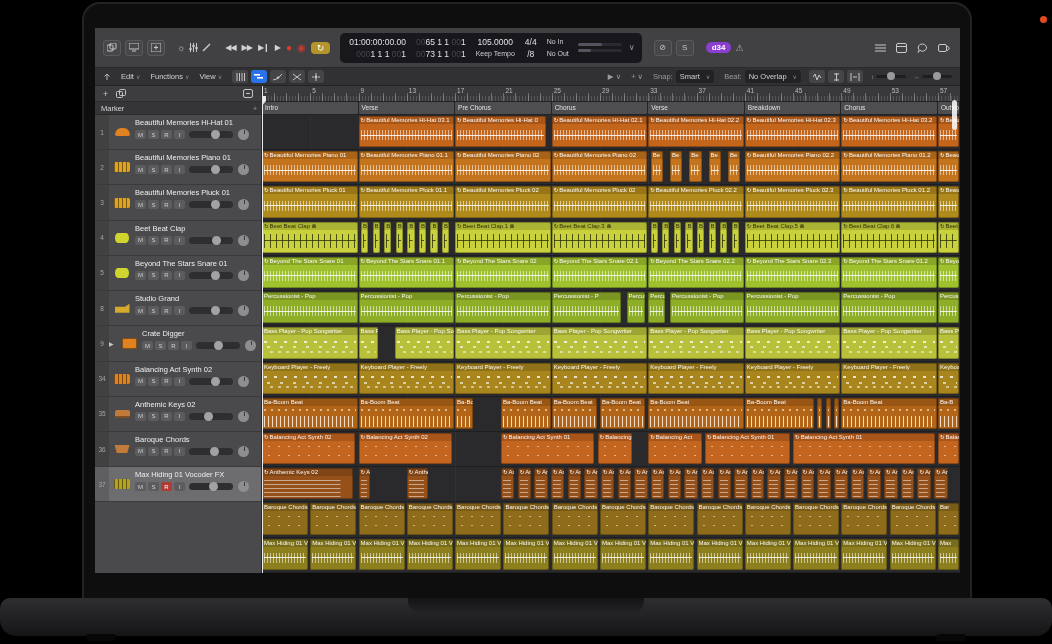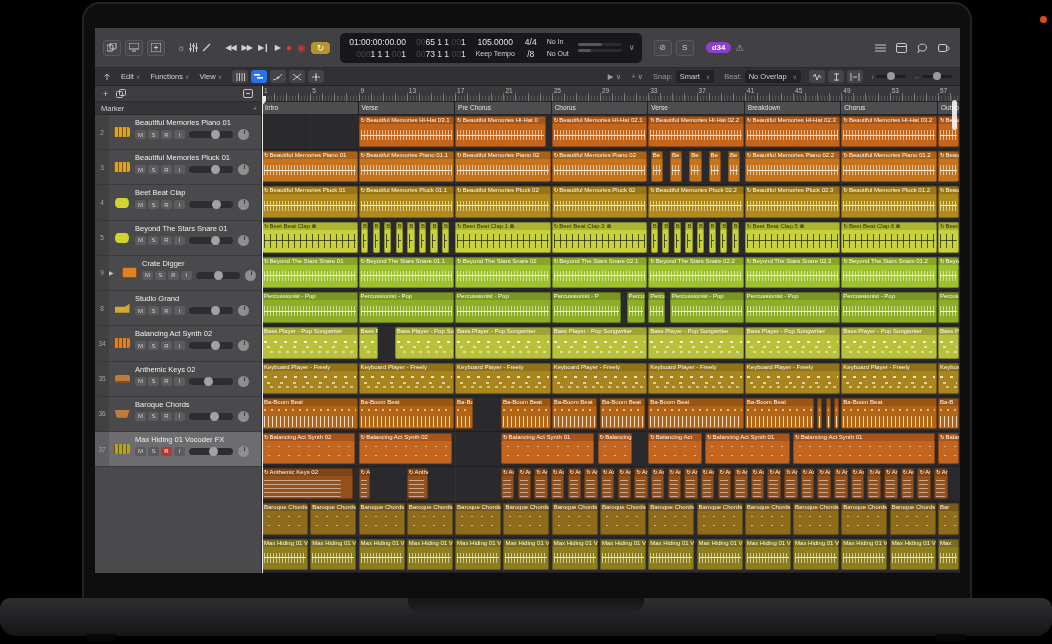--- a/index.html
+++ b/index.html
@@ -388,20 +388,39 @@
                 <line x1="3" y1="4.5" x2="7" y2="4.5" stroke="#c5c5c7"></line>
               </svg>
           </span>
         </div>
         <div class="marker-row">
           <span>Marker</span>
           <span class="plus">+</span>
         </div>
         <div id="track-list">
             <div class="trk">
+              <div class="tnum">1</div>
+              <div class="ticon">
+                <span class="shape sh-hihat" style="background: rgb(224, 130, 31);"></span>
+              </div>
+              <div class="tmain">
+                <div class="tname">Beautiful Memories Hi-Hat 01</div>
+                <div class="tctl">
+                  <span class="msri">M</span>
+                  <span class="msri">S</span>
+                  <span class="msri">R</span>
+                  <span class="msri">I</span>
+                  <span class="vslider">
+                    <i style="left: 22px;"></i>
+                  </span>
+                  <span class="knob"></span>
+                </div>
+              </div>
+            </div>
+            <div class="trk">
               <div class="tnum">2</div>
               <div class="ticon">
                 <span class="shape sh-keys" style="background: rgb(224, 163, 31);"></span>
               </div>
               <div class="tmain">
                 <div class="tname">Beautiful Memories Piano 01</div>
                 <div class="tctl">
                   <span class="msri">M</span>
                   <span class="msri">S</span>
                   <span class="msri">R</span>
@@ -464,53 +483,53 @@
                   <span class="msri">R</span>
                   <span class="msri">I</span>
                   <span class="vslider">
                     <i style="left: 22px;"></i>
                   </span>
                   <span class="knob"></span>
                 </div>
               </div>
             </div>
             <div class="trk">
+              <div class="tnum">8</div>
+              <div class="ticon">
+                <span class="shape sh-grand" style="background: rgb(212, 169, 46);"></span>
+              </div>
+              <div class="tmain">
+                <div class="tname">Studio Grand</div>
+                <div class="tctl">
+                  <span class="msri">M</span>
+                  <span class="msri">S</span>
+                  <span class="msri">R</span>
+                  <span class="msri">I</span>
+                  <span class="vslider">
+                    <i style="left: 22px;"></i>
+                  </span>
+                  <span class="knob"></span>
+                </div>
+              </div>
+            </div>
+            <div class="trk">
               <div class="tnum">9</div>
               <div class="tdisc">▶</div>
               <div class="ticon">
                 <span class="shape sh-box" style="background: rgb(224, 130, 31);"></span>
               </div>
               <div class="tmain">
                 <div class="tname">Crate Digger</div>
                 <div class="tctl">
                   <span class="msri">M</span>
                   <span class="msri">S</span>
                   <span class="msri">R</span>
                   <span class="msri">I</span>
                   <span class="vslider">
                     <i style="left: 18px;"></i>
-                  </span>
-                  <span class="knob"></span>
-                </div>
-              </div>
-            </div>
-            <div class="trk">
-              <div class="tnum">8</div>
-              <div class="ticon">
-                <span class="shape sh-grand" style="background: rgb(212, 169, 46);"></span>
-              </div>
-              <div class="tmain">
-                <div class="tname">Studio Grand</div>
-                <div class="tctl">
-                  <span class="msri">M</span>
-                  <span class="msri">S</span>
-                  <span class="msri">R</span>
-                  <span class="msri">I</span>
-                  <span class="vslider">
-                    <i style="left: 22px;"></i>
                   </span>
                   <span class="knob"></span>
                 </div>
               </div>
             </div>
             <div class="trk">
               <div class="tnum">34</div>
               <div class="ticon">
                 <span class="shape sh-keys" style="background: rgb(224, 130, 31);"></span>
               </div>

